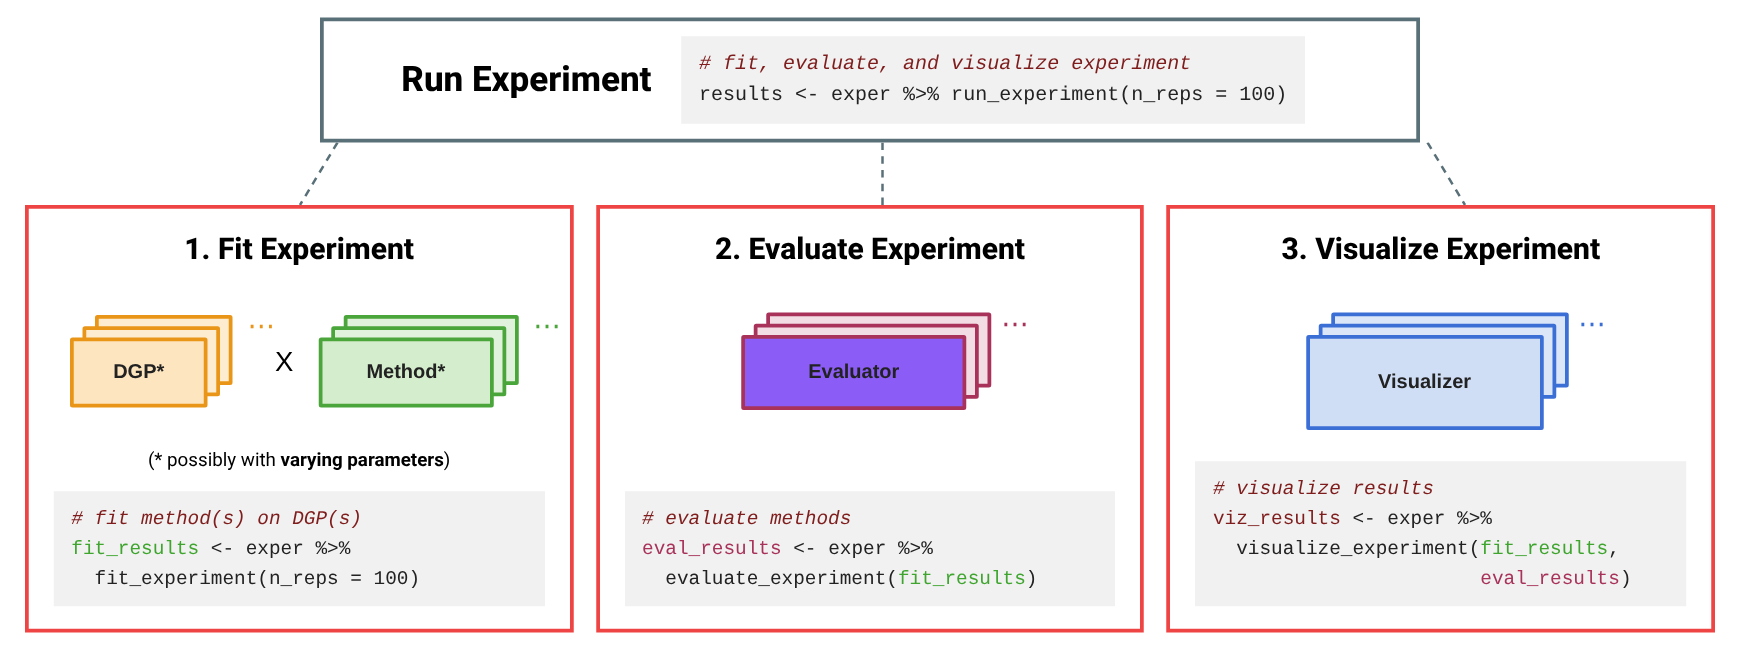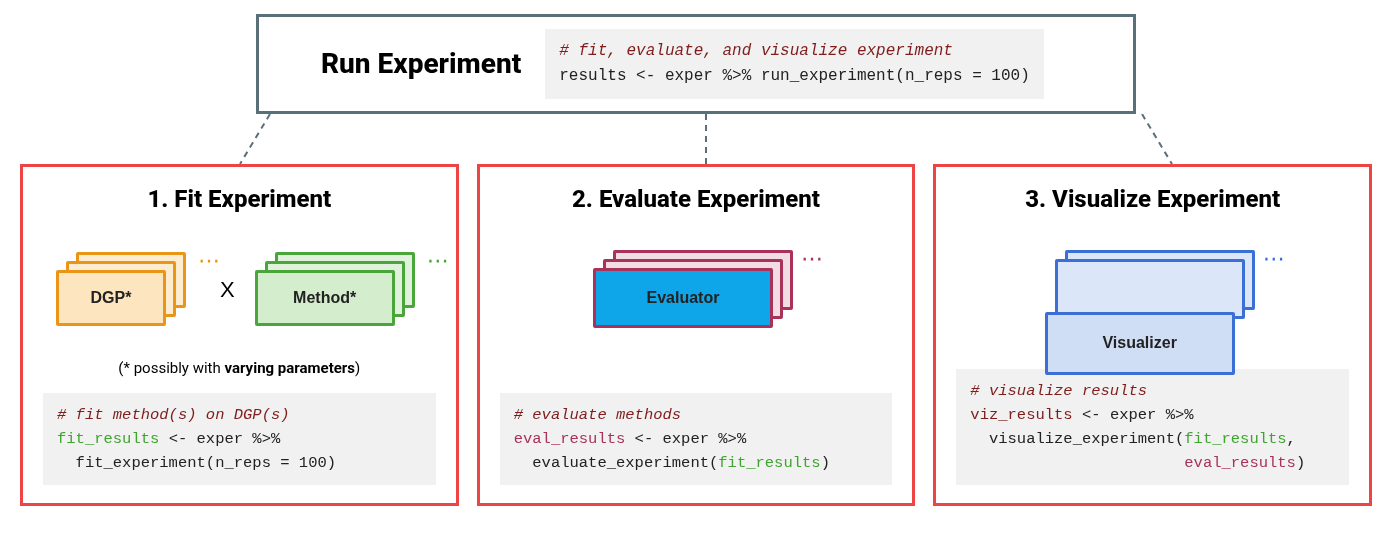--- a/index.html
+++ b/index.html
@@ -105,27 +105,27 @@
   .orange .c3 { left:20px; top:0; width:110px; height:56px; }
 
   
   .greenS .card { border-color:#4aa53a; background:#e0f2db; color:#222;}
   .greenS .c1 { left:0; top:18px; width:140px; height:56px; background:#d4edcc;}
   .greenS .c2 { left:10px; top:9px; width:140px; height:56px;}
   .greenS .c3 { left:20px; top:0; width:140px; height:56px;}
 
   
   .maroonS .card { border-color:#a8325a; background:#f3dde5; color:#222;}
-  .maroonS .c1 { left:0; top:18px; width:180px; height:60px; background:#0ea5e9;}
+  .maroonS .c1 { left:0; top:18px; width:180px; height:60px; background:#8b5cf6;}
   .maroonS .c2 { left:10px; top:9px; width:180px; height:60px;}
   .maroonS .c3 { left:20px; top:0; width:180px; height:60px;}
 
   
   .blueS .card { border-color:#3b6fd6; background:#dbe6f8; color:#222;}
-  .blueS .c1 { left:0; top:18px; width:190px; height:63px; background:#d0def5;margin-top:44px;}
+  .blueS .c1 { left:0; top:18px; width:190px; height:76px; background:#d0def5;}
   .blueS .c2 { left:10px; top:9px; width:190px; height:60px;}
   .blueS .c3 { left:20px; top:0; width:190px; height:60px;}
 
   .dots {
     position:absolute; font-size:22px; letter-spacing:4px; top:-4px;
   }
   .orange .dots { color:#e99518; right:-24px; }
   .greenS .dots { color:#4aa53a; right:-30px; }
   .maroonS .dots{ color:#a8325a; right:-28px; }
   .blueS .dots  { color:#3b6fd6; right:-28px; }

